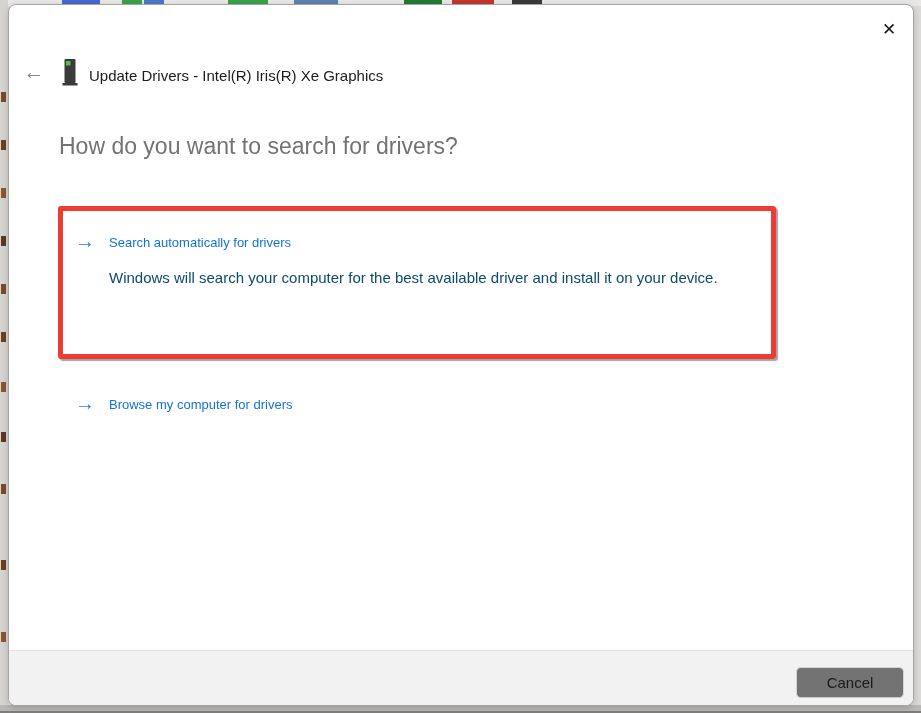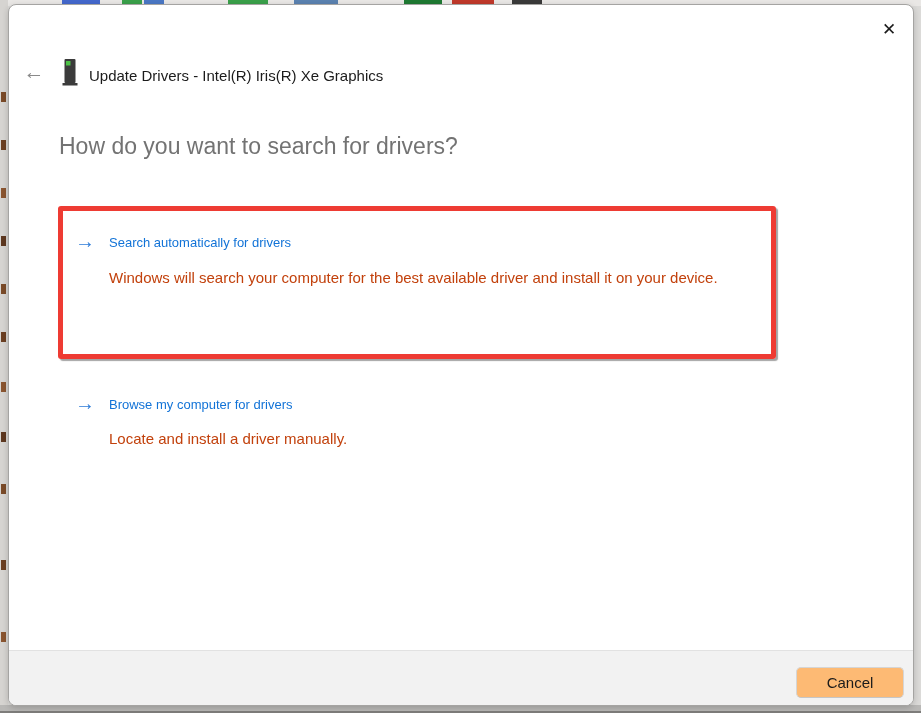--- a/index.html
+++ b/index.html
@@ -44,41 +44,41 @@
 
   .page-heading {
     position:absolute; left:50px; top:128px;
     font-size:23px; font-weight:400; color:#737373;
   }
 
   
   .cmdlink { position:absolute; display:flex; cursor:pointer; }
   .cmd-arrow { font-size:20px; color:#2e7cd8; width:34px; flex:0 0 34px; padding-top:1px; }
   .cmd-title { font-size:13px; color:#1273d7; line-height:28px; }
-  .cmd-desc  { font-size:15px; color:#c2410c; line-height:27px; margin-top:7px; max-width:628px; }
+  .cmd-desc  { font-size:15px; color:#0c4a6e; line-height:27px; margin-top:7px; max-width:628px; }
   .cmdlink-1 { left:66px; top:224px; }
   .cmdlink-2 { left:66px; top:386px; }
   .cmdlink-2 .cmd-desc { margin-top:6px; }
 
   
   .annotation-rect {
     position:absolute; left:49px; top:201px; width:718px; height:153px;
     border:5px solid #ee3b33; border-radius:3px;
     box-shadow:2px 2px 1px rgba(90,90,90,0.55);
     pointer-events:none;
   }
 
   
   .footer {
     position:absolute; left:0; bottom:0; width:100%; height:55px;
     background:#f2f2f2; border-top:1px solid #e2e2e2;
   }
   .cancel-btn {
     position:absolute; right:9px; top:16px; width:108px; height:31px;
-    background:#fdba74; border:1px solid #d5d5d5; border-bottom-color:#c6c6c6;
+    background:#737373; border:1px solid #d5d5d5; border-bottom-color:#c6c6c6;
     border-radius:5px; font-size:15px; color:#1b1b1b;
     font-family:"Liberation Sans", sans-serif; cursor:pointer;
   }
 </style>
 </head>
 <body>
 
 <div class="desktop-strip-top">
   <div class="frag" style="left:62px;width:38px;background:#4468cc;"></div>
   <div class="frag" style="left:122px;width:20px;background:#3aa04a;"></div>
@@ -133,21 +133,20 @@
       <div class="cmd-desc">Windows will search your computer for the best available driver and install it on your device.</div>
     </div>
   </div>
 
   <div class="annotation-rect"></div>
 
   <div class="cmdlink cmdlink-2">
     <span class="cmd-arrow">→</span>
     <div class="cmd-text">
       <div class="cmd-title">Browse my computer for drivers</div>
-      <div class="cmd-desc">Locate and install a driver manually.</div>
     </div>
   </div>
 
   <div class="footer">
     <button class="cancel-btn">Cancel</button>
   </div>
 
 </div>
 
 </body></html>

